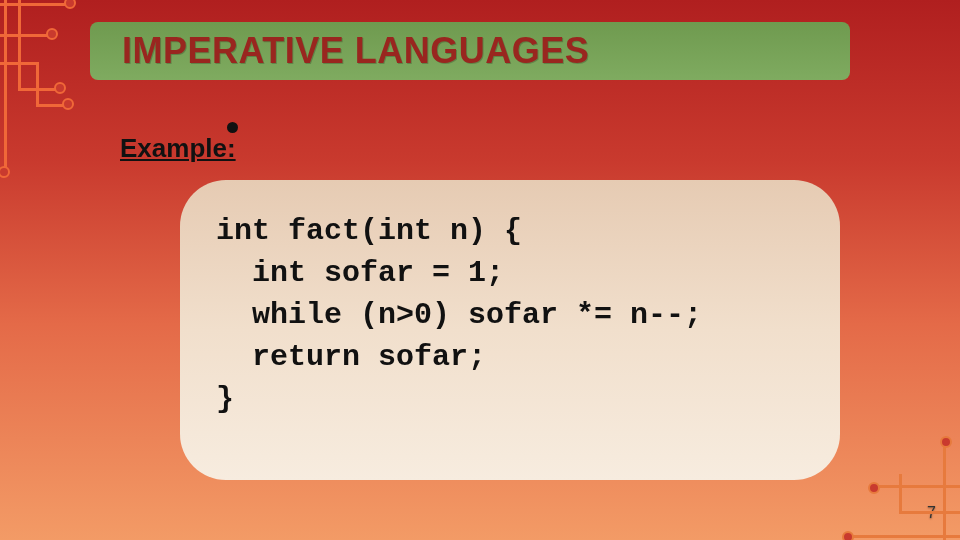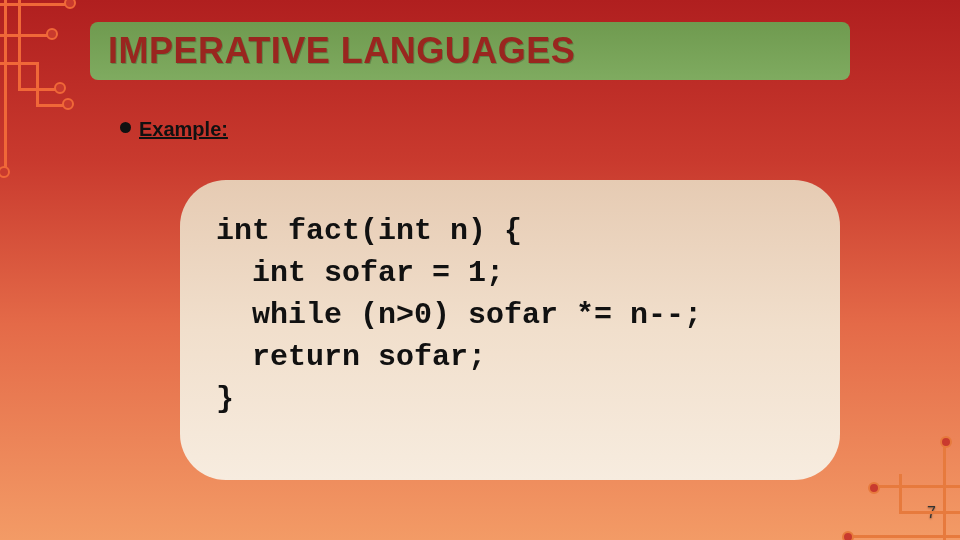--- a/index.html
+++ b/index.html
@@ -16,37 +16,38 @@
   .trace.v { width: 3px; }
   .node { position: absolute; width: 12px; height: 12px; border-radius: 50%; background: #c93a2e; border: 2px solid #f06838; }
   
   .titlebar {
     position: absolute;
     left: 90px; top: 22px;
     width: 760px; height: 58px;
     background: linear-gradient(180deg, #6f9a4f 0%, #7fab60 100%);
     border-radius: 8px;
     display: flex; align-items: center;
-    padding-left: 18px;
+    padding-left: 32px;
   }
   .title {
     font-family: Arial, sans-serif;
     font-size: 36px;
     font-weight: 700;
     color: #99261f;
     letter-spacing: 0.5px;
     text-shadow: 1px 1px 0 rgba(0,0,0,0.2);
   }
   .bullet-line {
     position: absolute;
     left: 120px; top: 118px;
-    display: flex; align-items: flex-start;
-    font-size: 20px;
+    display: flex; align-items: flex-end;
+    font-size: 26px;
     font-weight: 700;
     color: #111;
+    flex-direction: column;
   }
   .bullet-line .dot {
     width: 11px; height: 11px; border-radius: 50%; background: #111;
     margin-right: 8px; margin-top: 4px;
   }
   .bullet-line .ex { text-decoration: underline; margin-right: 10px; }
   .codebox {
     position: absolute;
     left: 180px; top: 180px;
     width: 660px; height: 300px;

